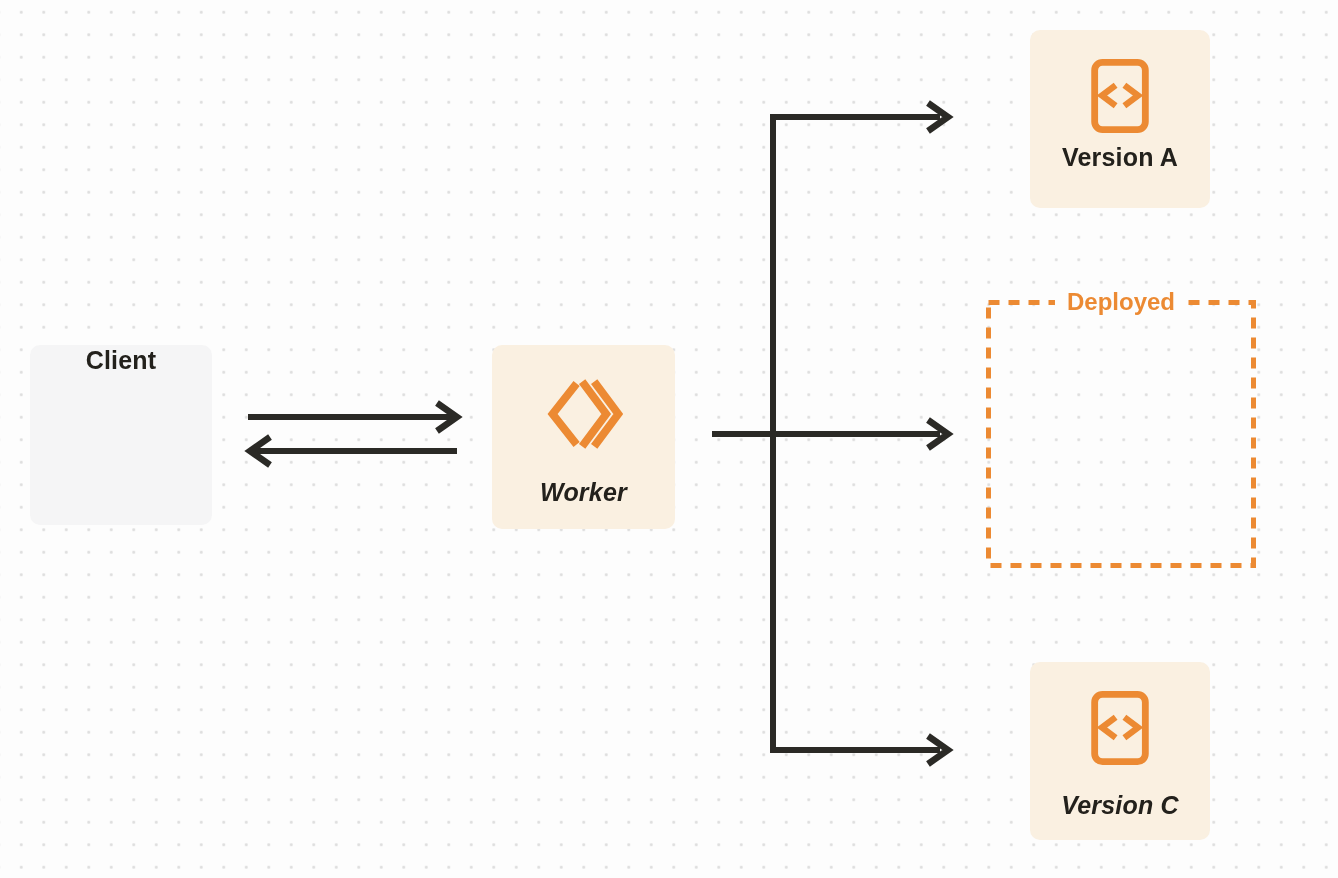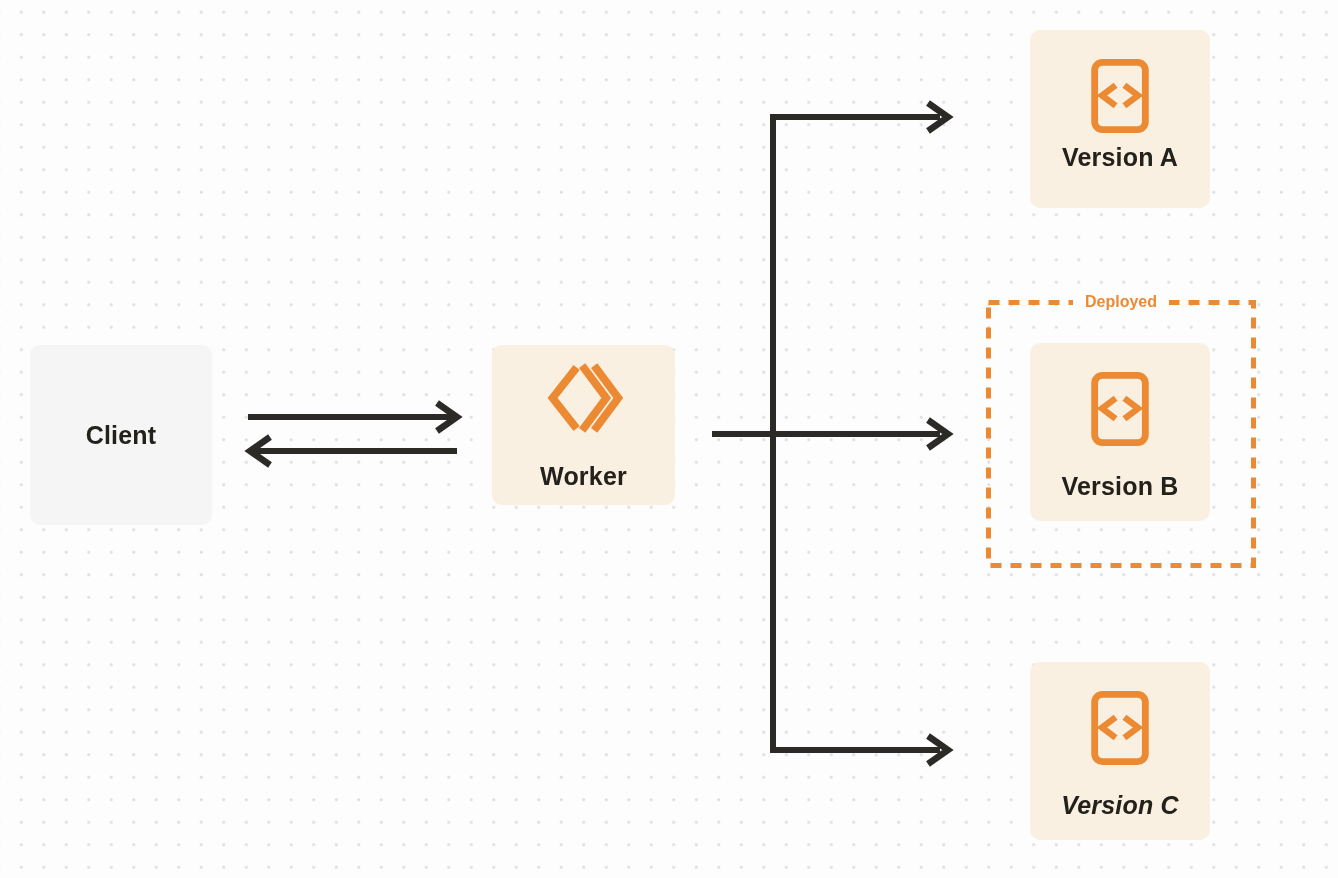--- a/index.html
+++ b/index.html
@@ -44,26 +44,26 @@
     position:absolute;border-radius:10px;z-index:2;
     display:flex;flex-direction:column;align-items:center;
   }
   .node-label{
     font-size:25px;font-weight:700;color:var(--text-dark,#23211C);
     line-height:30px;letter-spacing:0.2px;
   }
   .client{
     left:30px;top:345px;width:182px;height:180px;
     background:var(--client-gray-background,#F5F5F6);
-    justify-content:center;
+    justify-content:flex-start;
   }
   .worker{
-    left:492px;top:345px;width:183px;height:160px;
+    left:492px;top:345px;width:183px;height:184px;
     background:var(--node-cream-background,#FAF0E1);
-    padding-top:16px;gap:26px;
+    padding-top:32px;gap:26px;font-style:italic;
   }
   .version{
     width:180px;height:178px;left:1030px;
     background:var(--node-cream-background,#FAF0E1);
     padding-top:28px;gap:24px;
   }
   .version-a{top:30px;gap:8px;}
   .version-b{top:343px;}
   .version-c{top:662px;font-style:italic;}
   .icon svg{display:block;}
@@ -72,21 +72,21 @@
     stroke-linecap:butt;stroke-linejoin:miter;
   }
   .traffic-label{
     position:absolute;left:810px;top:349px;width:100px;z-index:2;
     text-align:center;font-size:20px;font-weight:700;line-height:33px;
     letter-spacing:0.8px;color:var(--connector-dark,#2B2A26);
   }
   .deployed-label{
     position:absolute;left:1121px;top:287px;transform:translateX(-50%);
     z-index:3;background:var(--page-background,#FDFDFD);
-    padding:0 12px;font-size:16px;font-weight:700;line-height:30px;
+    padding:0 12px;font-size:24px;font-weight:700;line-height:30px;
     color:var(--accent-orange,#EC8A33);white-space:nowrap;
   }
 </style>
 </head>
 <body>
 
 <div class="canvas">
 
   <svg class="connectors" viewBox="0 0 1338 878" xmlns="http://www.w3.org/2000/svg">
 
@@ -126,30 +126,20 @@
     <span class="icon">
       <svg viewBox="0 0 62 78" width="62" height="76" xmlns="http://www.w3.org/2000/svg">
         <rect x="5" y="4.5" width="52" height="69" rx="8" stroke-width="7"></rect>
         <path d="M 26.5 28 L 12.5 38.5 L 26.5 49" stroke-width="6.5"></path>
         <path d="M 35.5 28 L 49.5 38.5 L 35.5 49" stroke-width="6.5"></path>
       </svg>
     </span>
     <span class="node-label">Version A</span>
   </div>
 
-  <div class="node version version-b">
-    <span class="icon">
-      <svg viewBox="0 0 62 78" width="62" height="76" xmlns="http://www.w3.org/2000/svg">
-        <rect x="5" y="4.5" width="52" height="69" rx="8" stroke-width="7"></rect>
-        <path d="M 26.5 28 L 12.5 38.5 L 26.5 49" stroke-width="6.5"></path>
-        <path d="M 35.5 28 L 49.5 38.5 L 35.5 49" stroke-width="6.5"></path>
-      </svg>
-    </span>
-    <span class="node-label">Version B</span>
-  </div>
 
   <div class="node version version-c">
     <span class="icon">
       <svg viewBox="0 0 62 78" width="62" height="76" xmlns="http://www.w3.org/2000/svg">
         <rect x="5" y="4.5" width="52" height="69" rx="8" stroke-width="7"></rect>
         <path d="M 26.5 28 L 12.5 38.5 L 26.5 49" stroke-width="6.5"></path>
         <path d="M 35.5 28 L 49.5 38.5 L 35.5 49" stroke-width="6.5"></path>
       </svg>
     </span>
     <span class="node-label">Version C</span>

